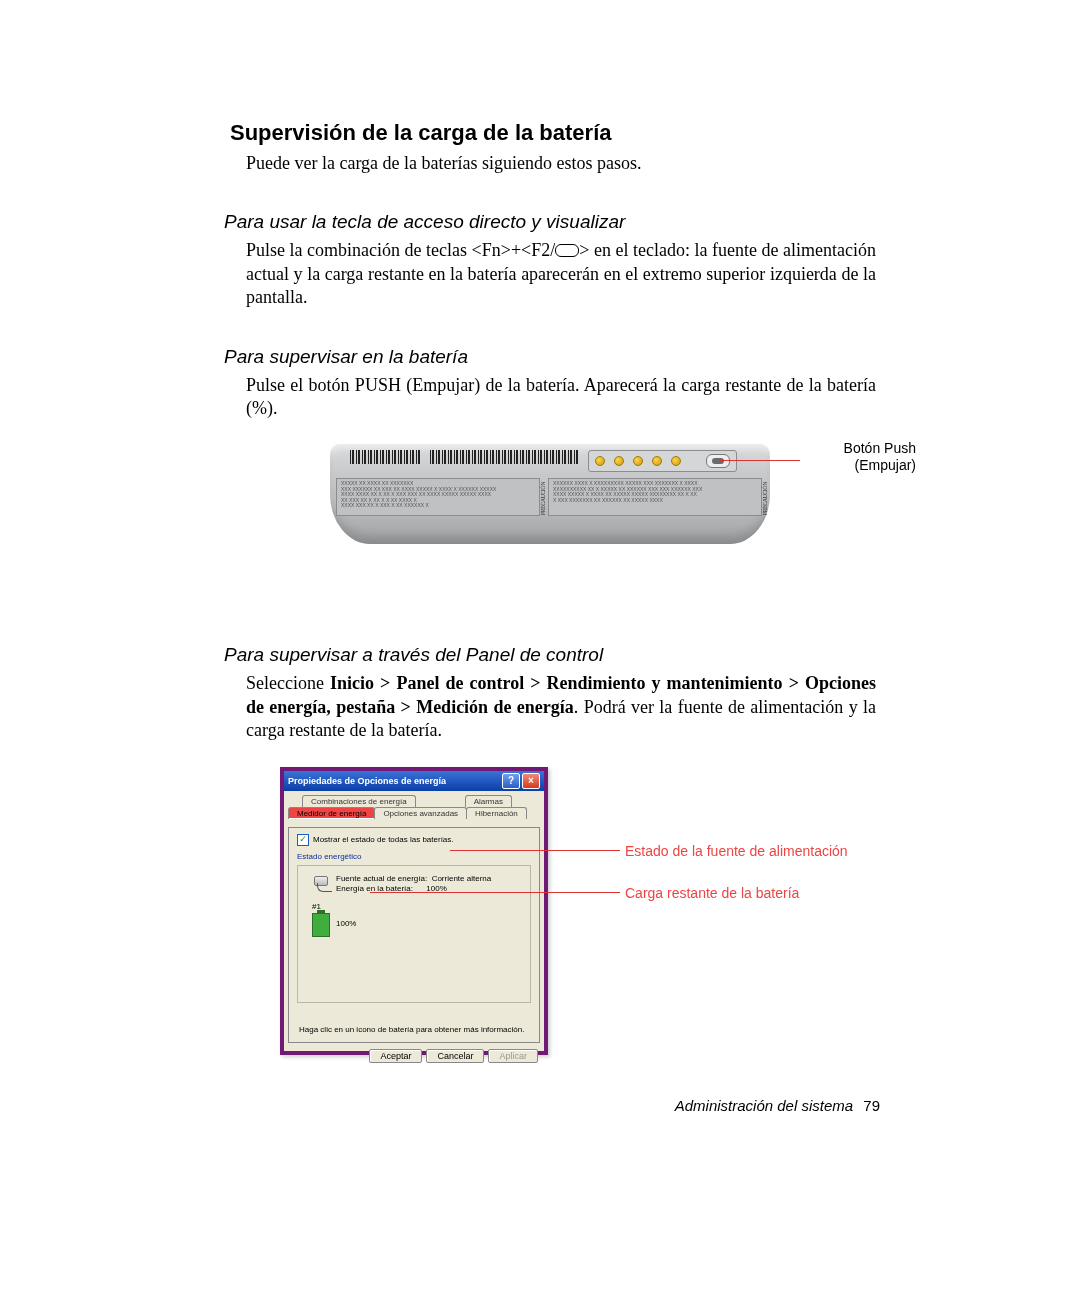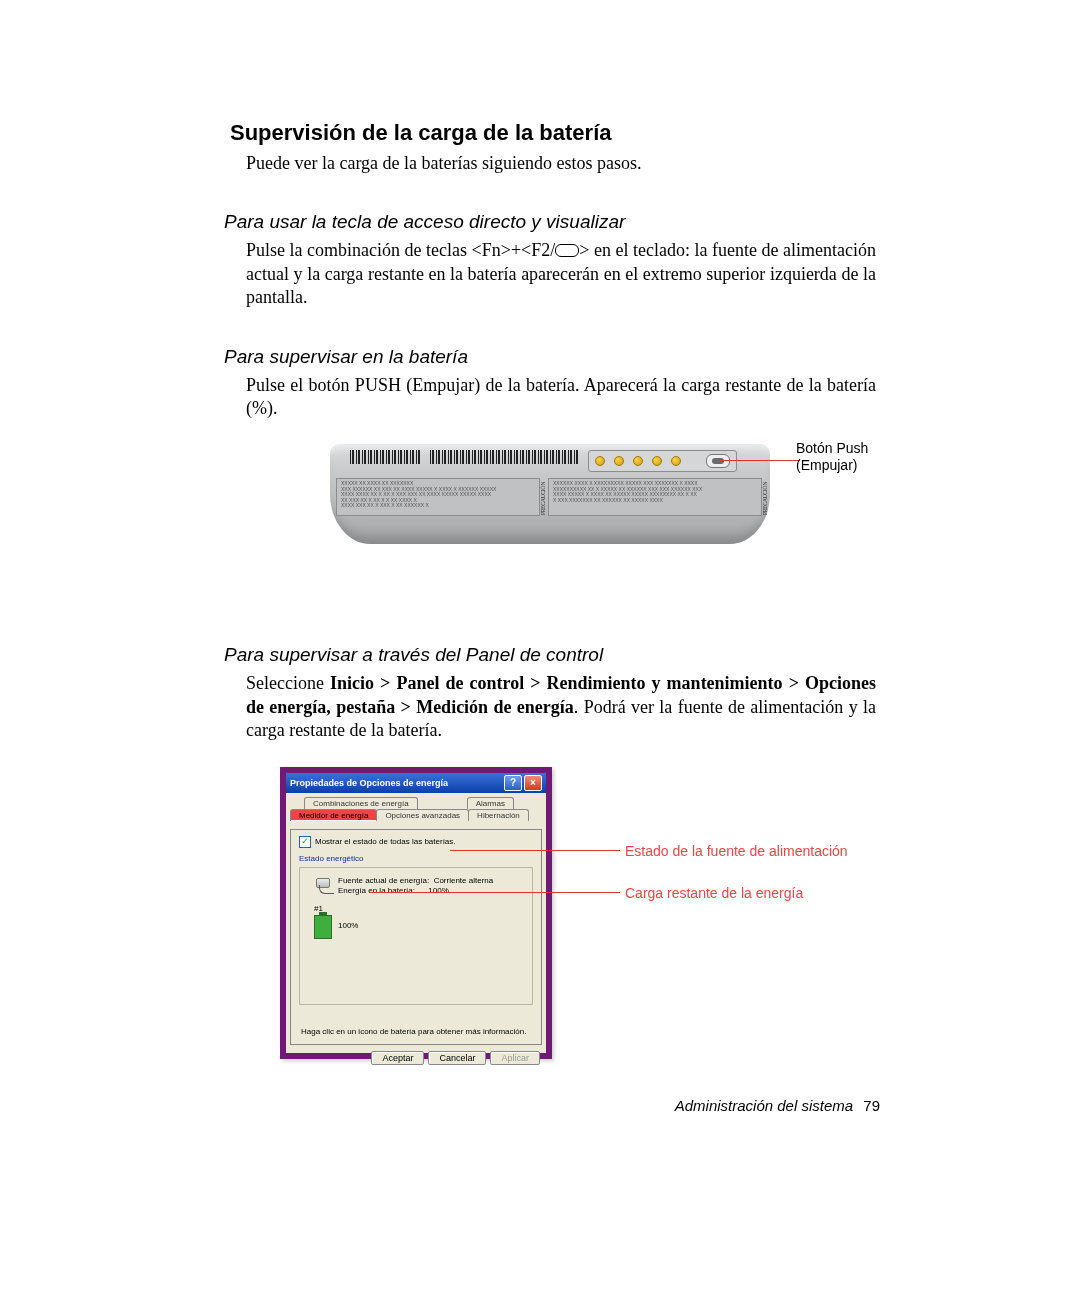--- a/index.html
+++ b/index.html
@@ -128,36 +128,36 @@
     height: 1px;
     background: #d33;
   }
   .battery-callout {
     position: absolute;
     font-family: Arial, sans-serif;
     font-size: 14px;
     top: -4px;
     left: 466px;
     width: 120px;
-    text-align: left;
+    text-align: right;
     line-height: 1.2;
   }
   .dialog-wrap {
     position: relative;
     width: 700px;
     height: 300px;
     margin-top: 16px;
     margin-left: 50px;
   }
   .dialog {
     position: absolute;
     left: 0; top: 0;
     width: 260px;
     height: 280px;
-    border: 6px solid #701a75;
+    border: 4px solid #701a75;
     font-family: Tahoma, Arial, sans-serif;
     font-size: 9px;
     background: #ece9d8;
     box-shadow: 2px 2px 4px rgba(0,0,0,0.2);
   }
   .titlebar {
     height: 20px;
     background: linear-gradient(to bottom, #3b72d8, #0a3fa8);
     color: #fff;
     display: flex;
@@ -405,21 +405,21 @@
         <div class="wbtn">Aceptar</div>
         <div class="wbtn">Cancelar</div>
         <div class="wbtn disabled">Aplicar</div>
       </div>
     </div>
 
     <div class="callout-line" style="left:170px; top:83px; width:170px;"></div>
     <div class="callout-text" style="left:345px; top:76px;">Estado de la fuente de alimentación</div>
 
     <div class="callout-line" style="left:90px; top:125px; width:250px;"></div>
-    <div class="callout-text" style="left:345px; top:118px;">Carga restante de la energía</div>
+    <div class="callout-text" style="left:345px; top:118px;">Carga restante de la batería</div>
   </div>
 
 </div>
 
 <div class="footer">
   <span>Administración del sistema</span>
   <span class="num">79</span>
 </div>
 
 </body></html>

